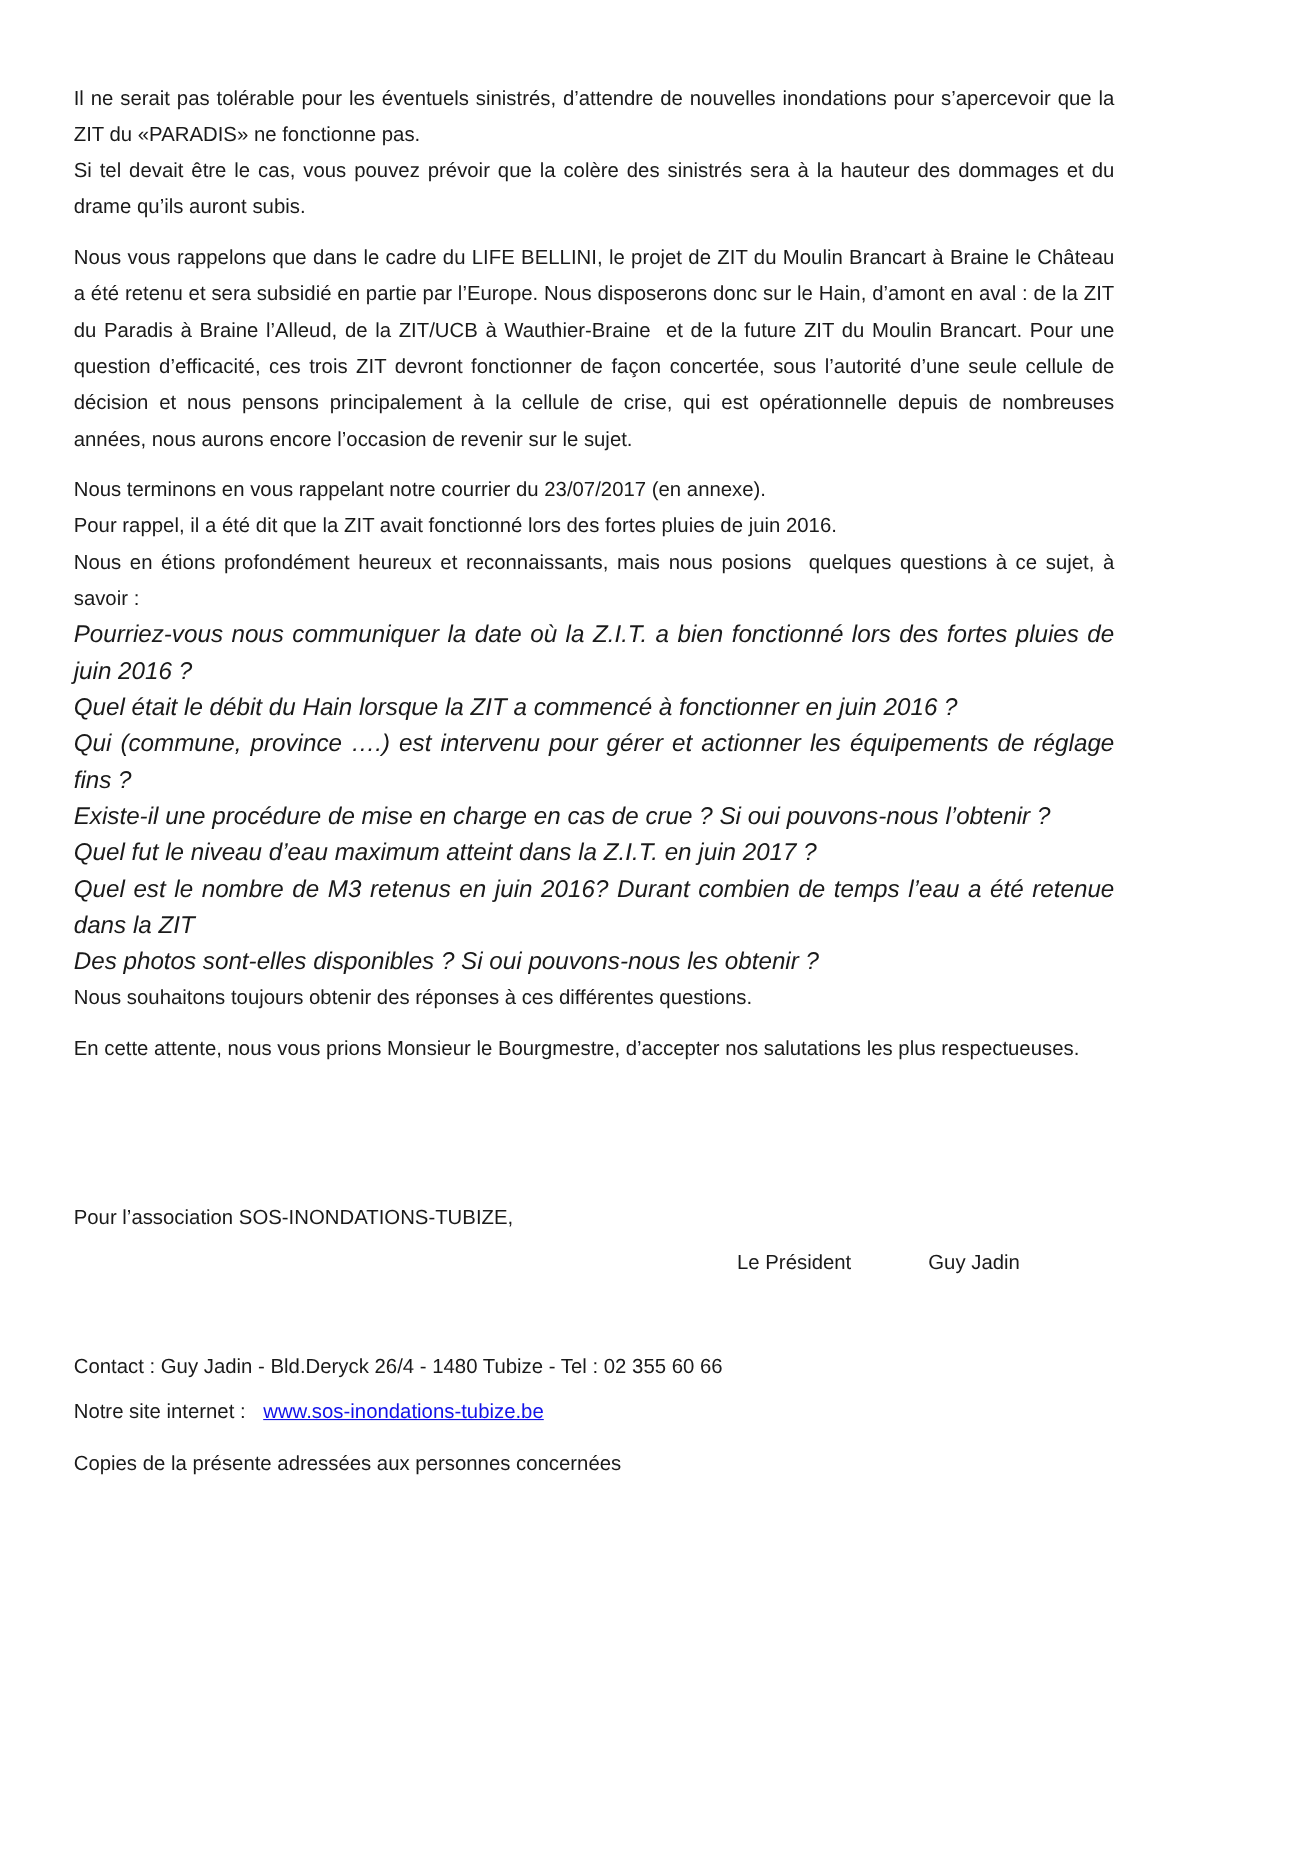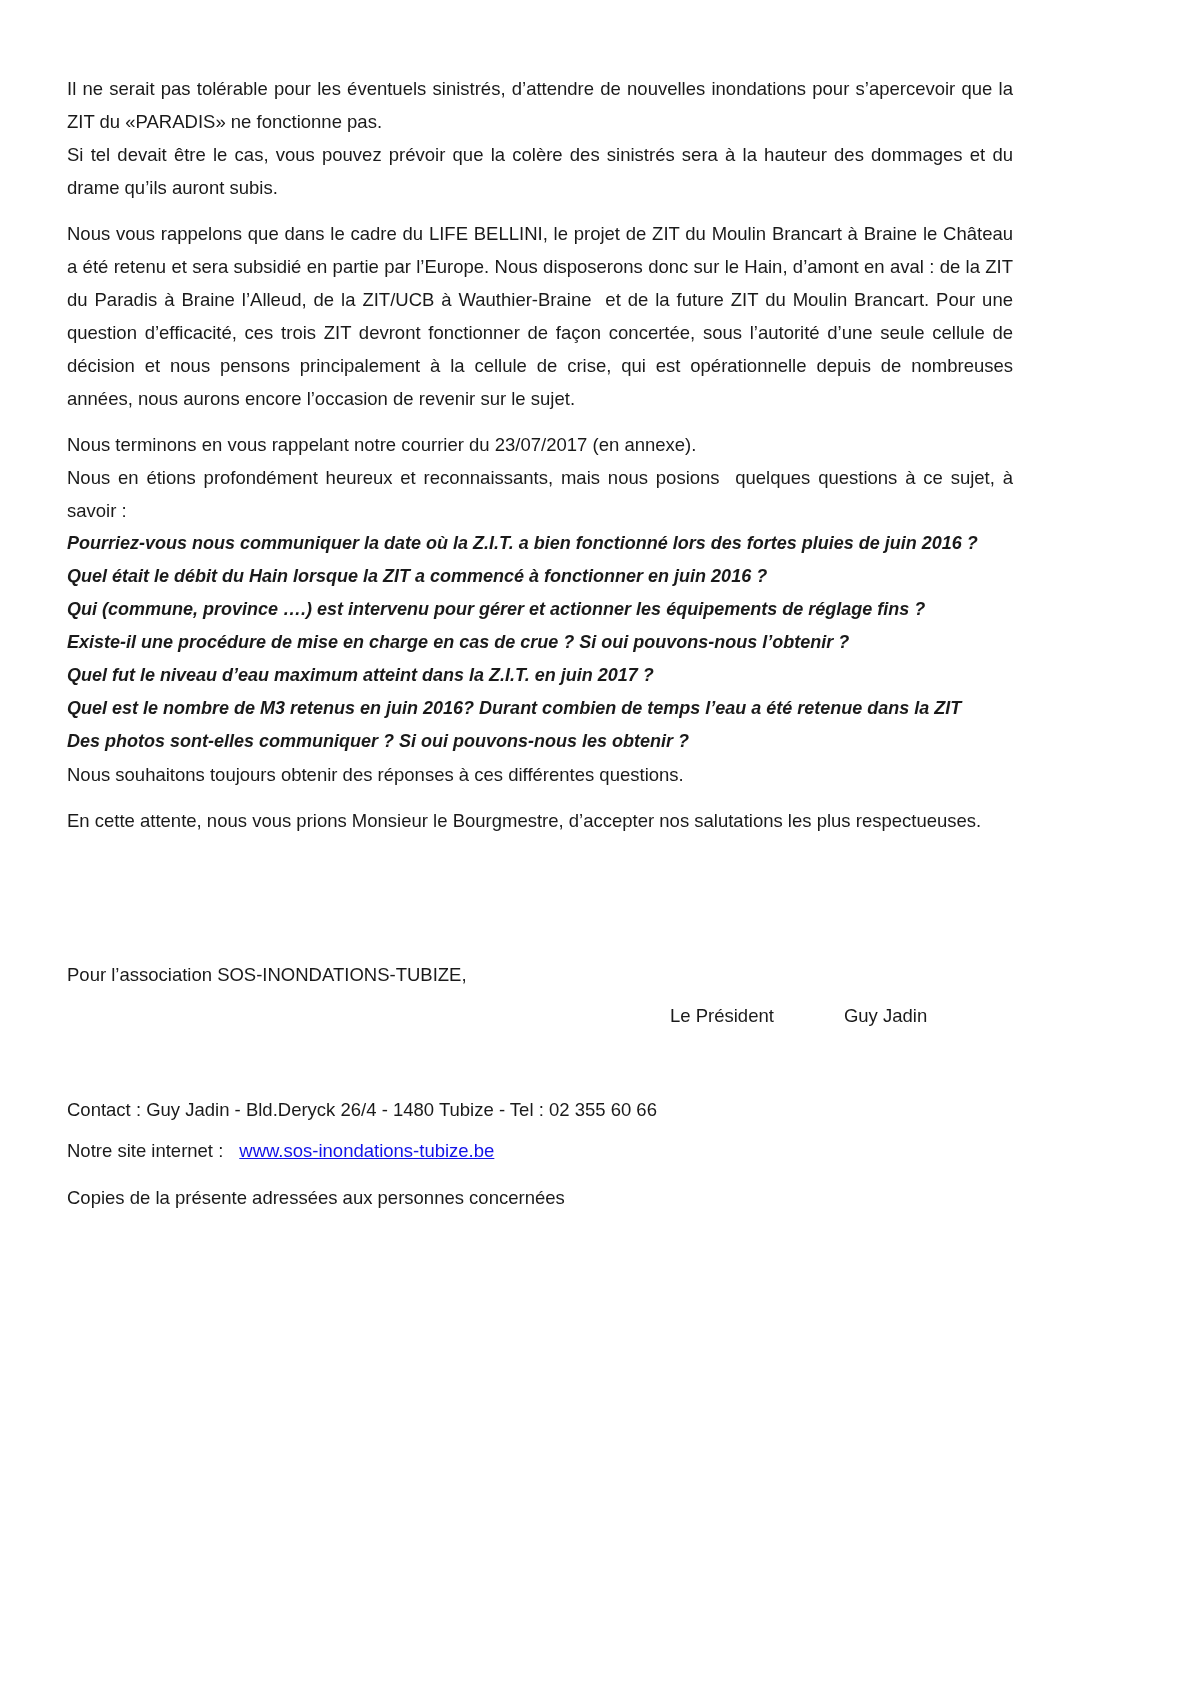--- a/index.html
+++ b/index.html
@@ -19,23 +19,23 @@
     line-height: 33px;
     color: #1a1a1a;
     overflow: hidden;
   }
   .para { text-align: justify; }
   .p-intro { margin: 0 0 13px 0; }
   .p-life { margin: 0 0 13px 0; }
   .p-reminder { margin: 0; }
   .questions-block { margin: 0; text-align: justify; }
   .q {
-    font-weight: 700;
+    font-weight: 400;
     font-style: italic;
-    font-size: 18px;
+    font-size: 22px;
   }
   .p-closing { margin-top: 13px; }
   .sig-association { margin-top: 121px; }
   .sig-row {
     margin-top: 8px;
     display: flex;
     gap: 70px;
     padding-left: 603px;
     white-space: nowrap;
   }
@@ -58,31 +58,32 @@
     <div>Il ne serait pas tolérable pour les éventuels sinistrés, d’attendre de nouvelles inondations pour s’apercevoir que la ZIT du «PARADIS» ne fonctionne pas.</div>
     <div>Si tel devait être le cas, vous pouvez prévoir que la colère des sinistrés sera à la hauteur des dommages et du drame qu’ils auront subis.</div>
   </div>
 
   <div class="para p-life">
     <div>Nous vous rappelons que dans le cadre du LIFE BELLINI, le projet de ZIT du Moulin Brancart à Braine le Château a été retenu et sera subsidié en partie par l’Europe. Nous disposerons donc sur le Hain, d’amont en aval : de la ZIT du Paradis à Braine l’Alleud, de la ZIT/UCB à Wauthier-Braine&nbsp; et de la future ZIT du Moulin Brancart. Pour une question d’efficacité, ces trois ZIT devront fonctionner de façon concertée, sous l’autorité d’une seule cellule de décision et nous pensons principalement à la cellule de crise, qui est opérationnelle depuis de nombreuses années, nous aurons encore l’occasion de revenir sur le sujet.</div>
   </div>
 
   <div class="para p-reminder">
     <div>Nous terminons en vous rappelant notre courrier du 23/07/2017 (en annexe).</div>
+    <div>Pour rappel, il a été dit que la ZIT avait fonctionné lors des fortes pluies de juin 2016.</div>
     <div>Nous en étions profondément heureux et reconnaissants, mais nous posions&nbsp; quelques questions à ce sujet, à savoir :</div>
   </div>
 
   <div class="questions-block">
     <div class="q">Pourriez-vous nous communiquer la date où la Z.I.T. a bien fonctionné lors des fortes pluies de juin 2016 ?</div>
     <div class="q">Quel était le débit du Hain lorsque la ZIT a commencé à fonctionner en juin 2016 ?</div>
     <div class="q">Qui (commune, province ….) est intervenu pour gérer et actionner les équipements de réglage fins ?</div>
     <div class="q">Existe-il une procédure de mise en charge en cas de crue ? Si oui pouvons-nous l’obtenir ?</div>
     <div class="q">Quel fut le niveau d’eau maximum atteint dans la Z.I.T. en juin 2017 ?</div>
     <div class="q">Quel est le nombre de M3 retenus en juin 2016? Durant combien de temps l’eau a été retenue dans la ZIT</div>
-    <div class="q">Des photos sont-elles communiquer ? Si oui pouvons-nous les obtenir ?</div>
+    <div class="q">Des photos sont-elles disponibles ? Si oui pouvons-nous les obtenir ?</div>
     <div>Nous souhaitons toujours obtenir des réponses à ces différentes questions.</div>
   </div>
 
   <div class="para p-closing">
     <div>En cette attente, nous vous prions Monsieur le Bourgmestre, d’accepter nos salutations les plus respectueuses.</div>
   </div>
 
   <div class="sig-association">Pour l’association SOS-INONDATIONS-TUBIZE,</div>
 
   <div class="sig-row">

